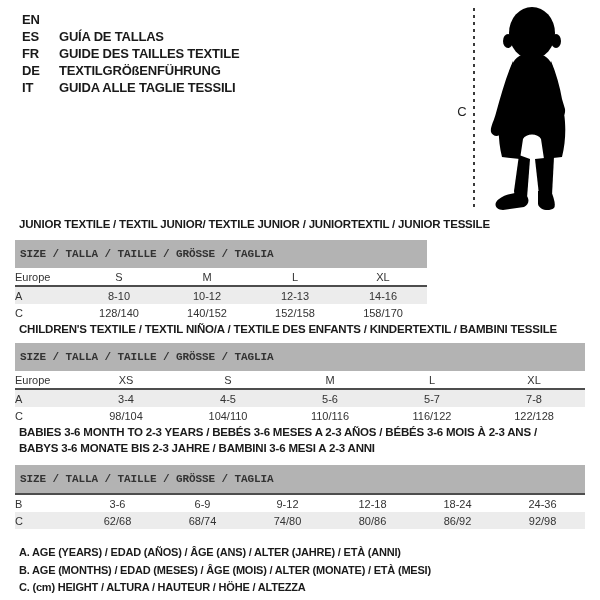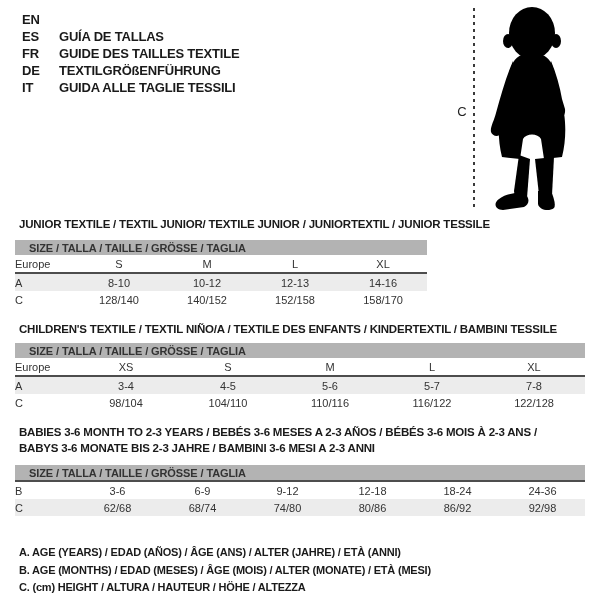--- a/index.html
+++ b/index.html
@@ -28,21 +28,21 @@
   .t1{top:240px;width:412px;}
   .t2{top:343px;width:570px;}
   .t3{top:465px;width:570px;}
   .t1 col.c0,.t2 col.c0,.t3 col.c0{width:60px;}
   .t1 col.cv{width:88px;}
   .t2 col.cv{width:102px;}
   .t3 col.cv{width:85px;}
   table.sizes td{padding:0;font-size:11px;color:var(--table-text,#333333);height:17px;vertical-align:middle;}
   tr.bar td{
     background:var(--size-bar-bg,#b3b3b3);color:var(--size-bar-text,#333333);
-    font-weight:bold;height:15px;padding-left:14px;letter-spacing:-0.1px;
+    font-weight:bold;height:28px;padding-left:5px;letter-spacing:-0.1px;font-family:Liberation Mono, monospace;
   }
   td.lbl{text-align:left;padding-left:5px;}
   td.val{text-align:center;}
   tr.alt td{background:var(--row-alt-bg,#ececec);}
   tr.rule td{border-top:2px solid var(--dark-rule,#4d4d4d);}
   tr.bar.rule-b td{border-bottom:2px solid var(--dark-rule,#4d4d4d);}
   
   .notes{position:absolute;left:19px;top:534px;margin-top:12px;}
   .note{height:17.5px;font-weight:bold;font-size:11px;letter-spacing:-0.2px;white-space:nowrap;}
 </style>

